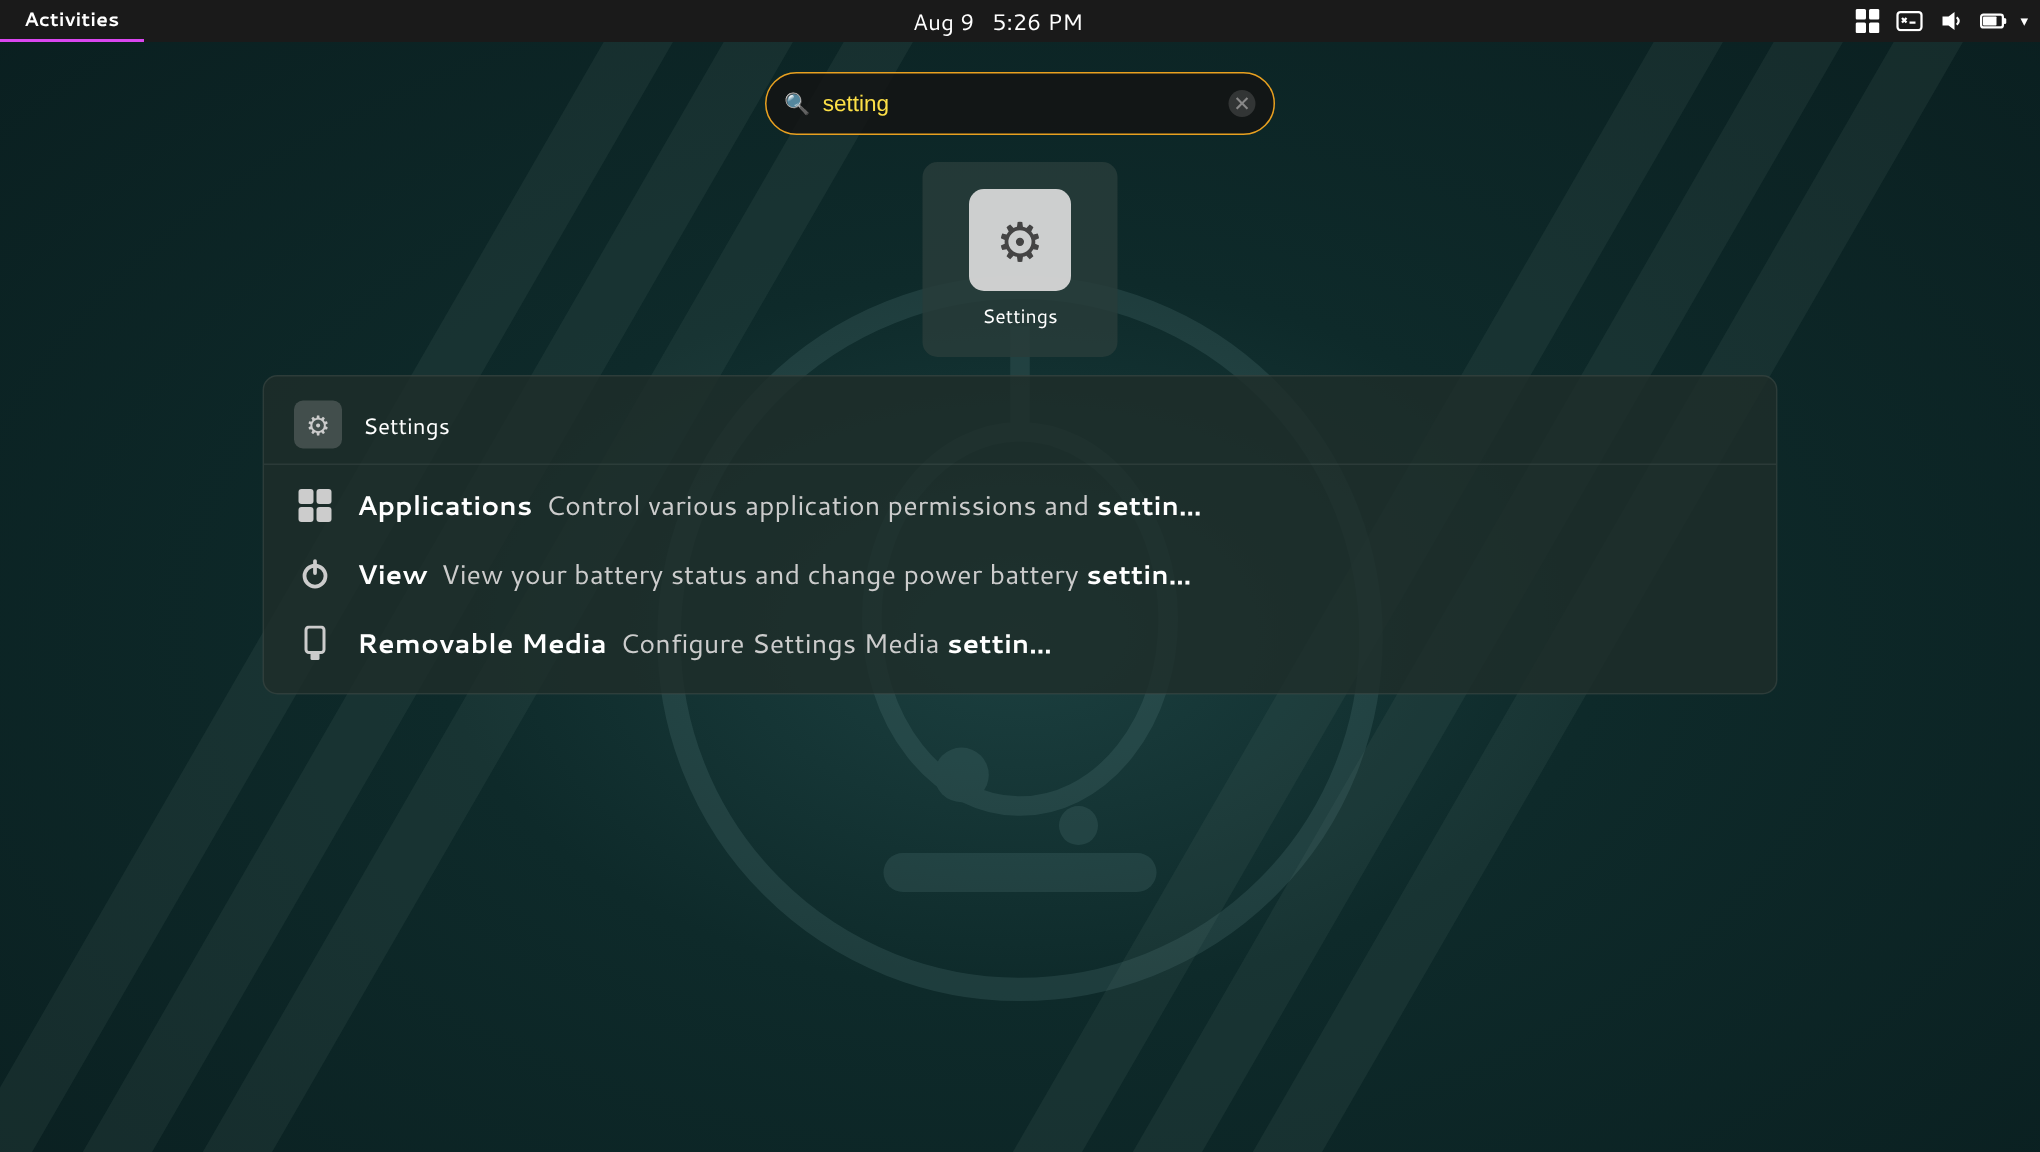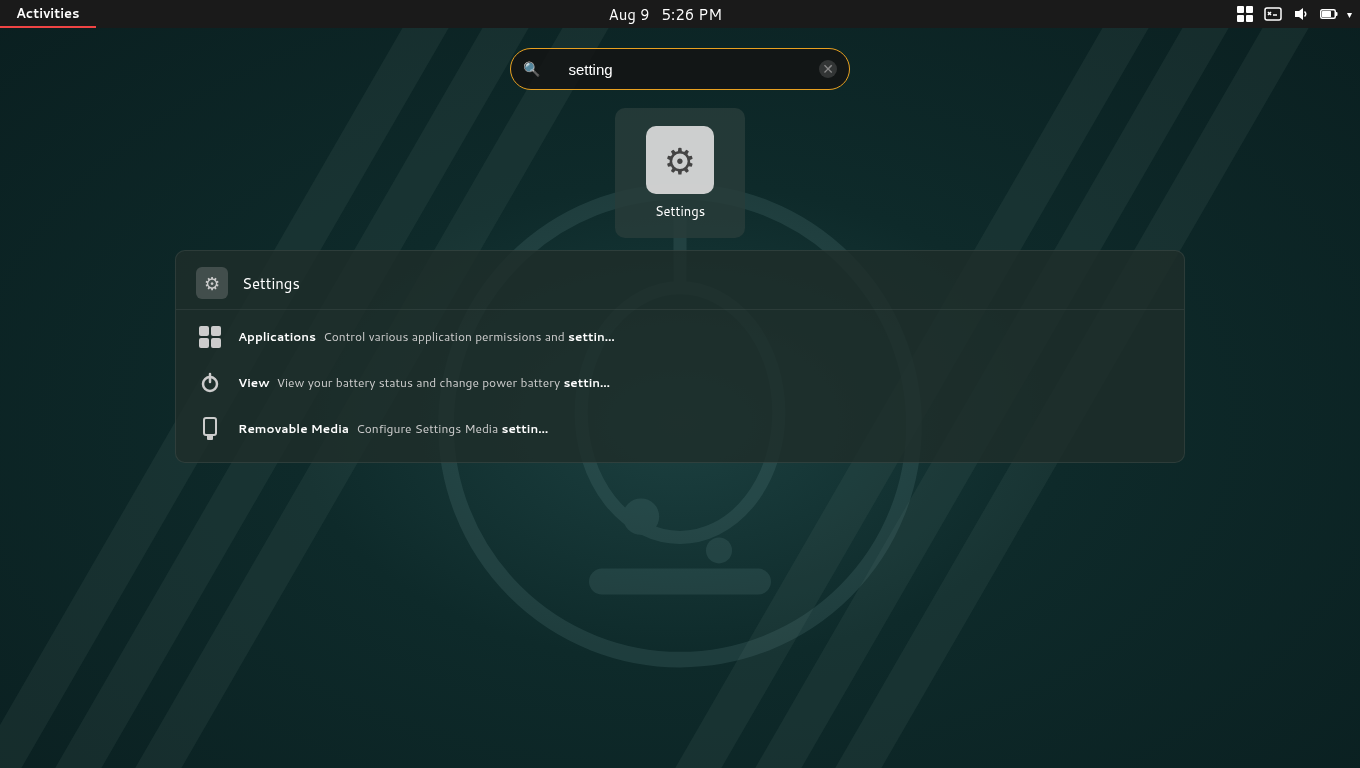--- a/index.html
+++ b/index.html
@@ -47,21 +47,21 @@
     }
 
     .topbar-activities {
       color: white;
       font-size: 13px;
       font-weight: 600;
       padding: 0 16px;
       height: 100%;
       display: flex;
       align-items: center;
-      border-bottom: 2px solid #ef4444;
+      border-bottom: 2px solid #d946ef;
       cursor: pointer;
     }
 
     .topbar-center {
       flex: 1;
       display: flex;
       align-items: center;
       justify-content: center;
       gap: 12px;
       color: white;
@@ -208,21 +208,21 @@
       width: 28px;
       height: 28px;
       display: flex;
       align-items: center;
       justify-content: center;
       flex-shrink: 0;
     }
 
     .result-text {
       color: #ccc;
-      font-size: 12px;
+      font-size: 18px;
       line-height: 1.4;
     }
 
     .result-text .app-name {
       color: white;
       font-weight: 600;
       margin-right: 4px;
     }
 
     .result-text .highlight {
@@ -329,21 +329,21 @@
 
     <div class="topbar-arrow">▾</div>
   </div>
 </div>
 
 <div class="search-area">
 
   <div class="search-bar-container">
     <div class="search-bar">
       <span class="search-icon">🔍</span>
-      <input class="search-input-display" type="text" value="setting" style="color: #ffffff; font-size: 15px; background: transparent; border: none; outline: none; flex: 1 1 0%; margin-left: 20px;">
+      <input class="search-input-display" type="text" value="setting" style="color: #fde047; font-size: 15px; background: transparent; border: none; outline: none; flex: 1 1 0%;">
       <div class="search-clear">✕</div>
     </div>
   </div>
 
   <div class="app-icon-result">
     <div class="app-icon-box">
       <span class="app-icon-glyph">⚙</span>
     </div>
     <span class="app-icon-label">Settings</span>
   </div>

